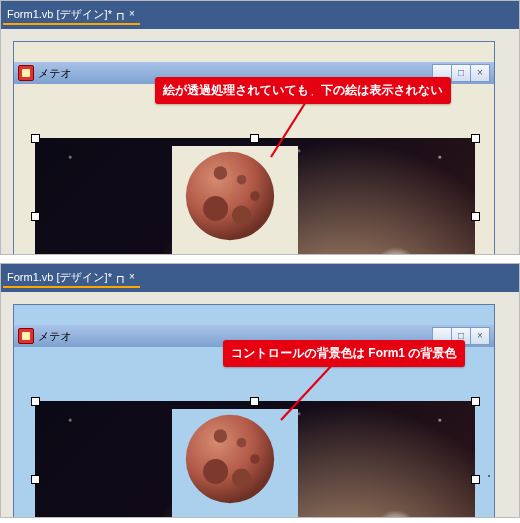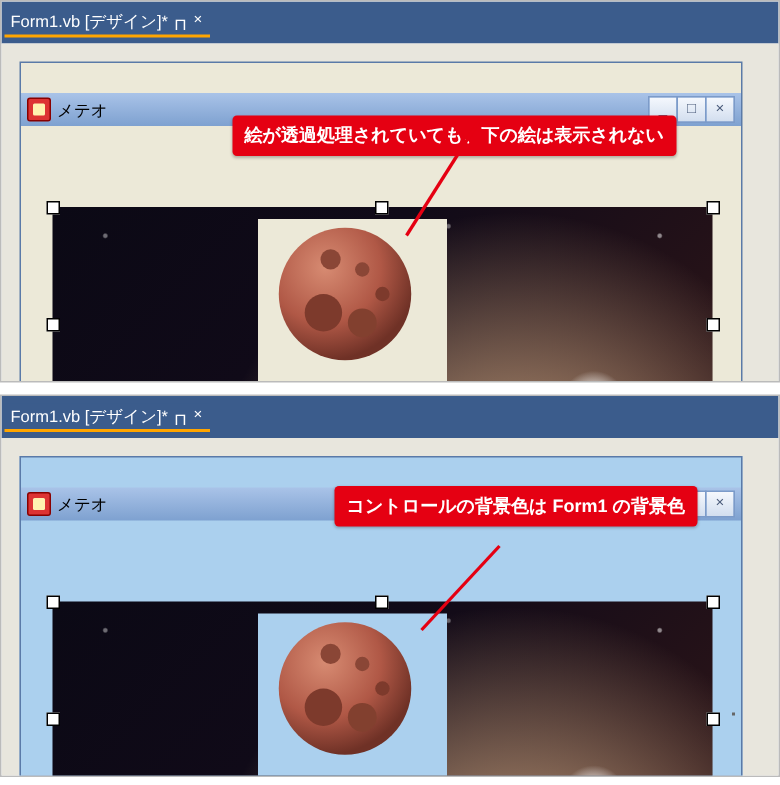--- a/index.html
+++ b/index.html
@@ -280,20 +280,20 @@
             <circle cx="40" cy="26" r="7" fill="#8a4636"></circle>
             <circle cx="62" cy="33" r="5" fill="#8a4636"></circle>
             <circle cx="76" cy="50" r="5" fill="#7d3a2c"></circle>
           </svg>
         </div>
 
         <div class="griddot" style="left:474px; top:128px"></div>
       </div>
     </div>
 
-    <div class="callout" style="left:222px; top:32px;">
+    <div class="callout" style="left:222px; top:48px;">
       <span>コントロールの背景色は Form1 の背景色</span>
     </div>
     <svg class="leader" style="left:0;top:0;" width="520" height="253">
       <line x1="332" y1="72" x2="280" y2="128" stroke="#e50012" stroke-width="2.2"></line>
     </svg>
   </div>
 </div>
 
 </body></html>

